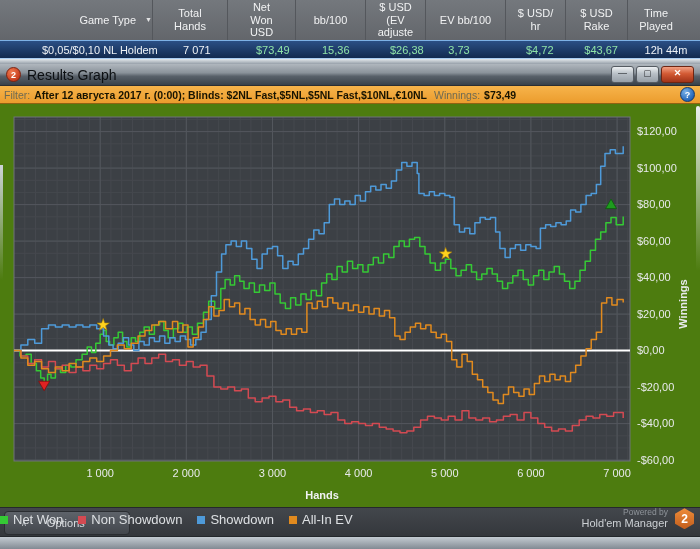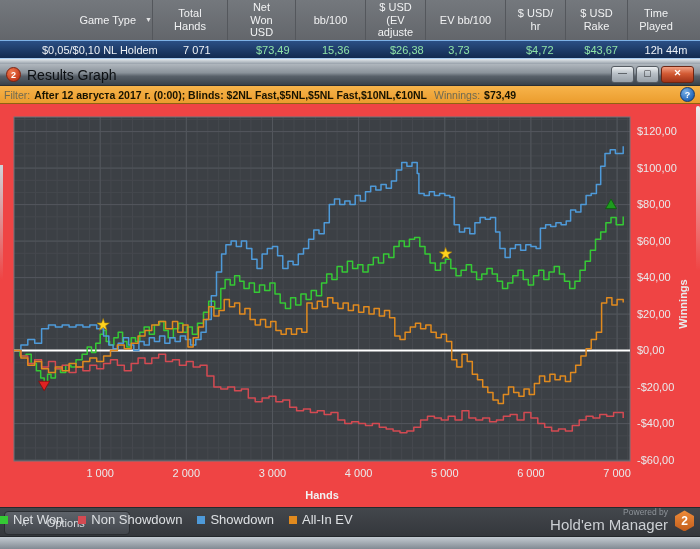--- a/index.html
+++ b/index.html
@@ -59,39 +59,39 @@
              border-top:1px solid #2b2e33;border-bottom:1px solid #8f6212;}
   .f-gray{color:#6e6a52;margin-right:4px;}
   .f-bold{color:#171300;font-weight:bold;}
   .f-win{margin-left:7px;}
   .help-icon{margin-left:auto;margin-right:5px;width:13px;height:13px;border-radius:50%;
              background:radial-gradient(circle at 35% 30%,#7ab2e8,#2566b8 70%,#174a8e);
              color:#fff;font-size:9px;font-weight:bold;display:flex;align-items:center;
              justify-content:center;border:1px solid #12396e;}
 
   
-  .graph-panel{top:104px;left:0;width:700px;height:403px;background:#ef4444;}
+  .graph-panel{top:104px;left:0;width:700px;height:403px;background:#4d7c0f;}
   svg text{font-family:"Liberation Sans",sans-serif;}
 
   
   .footer{top:507px;left:0;width:700px;height:29px;
           background:linear-gradient(#43474c,#34373c);border-top:1px solid #26292d;}
   .options-btn{position:absolute;left:4px;top:3px;width:124px;height:22px;border-radius:4px;
           border:1px solid #2a2d31;display:flex;align-items:center;cursor:default;
           background:linear-gradient(#5e636a,#42464c);color:#d9dcdf;font-size:11px;}
   .options-caret{font-size:8px;color:#cfd3d7;margin-left:16px;}
   .options-label{margin-left:20px;}
   .legend{position:absolute;left:0;right:0;top:0;height:23px;display:flex;gap:15px;
           align-items:center;font-size:13px;color:#dde0e3;}
   .legend-item{display:flex;align-items:center;cursor:default;}
   .sq{width:8px;height:8px;margin-right:5px;display:inline-block;}
   .powered{position:absolute;right:6px;top:0;display:flex;align-items:center;gap:7px;}
   .powered-txt{text-align:right;line-height:1.1;}
   .powered-by{font-size:8.5px;color:#8f949a;}
-  .brand{font-size:15px;color:#ccd0d4;}
+  .brand{font-size:11px;color:#ccd0d4;}
   .badge{width:19px;height:21px;display:flex;align-items:center;justify-content:center;
          clip-path:polygon(50% 0,100% 26%,100% 74%,50% 100%,0 74%,0 26%);
          background:linear-gradient(#ef8d3a,#c25d1c);color:#fff;font-weight:bold;font-size:12px;}
 </style>
 </head>
 <body>
 
 <div class="abs tbl">
   <div class="th c0">
     <span>Game Type</span>

